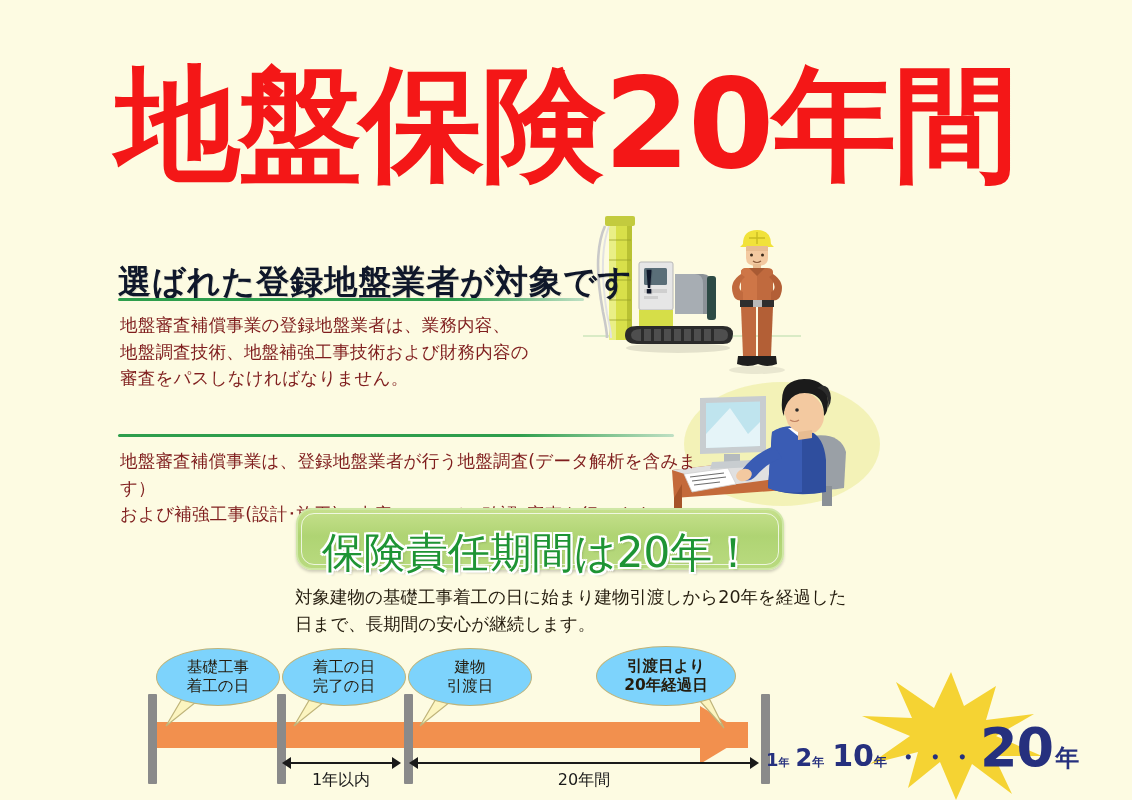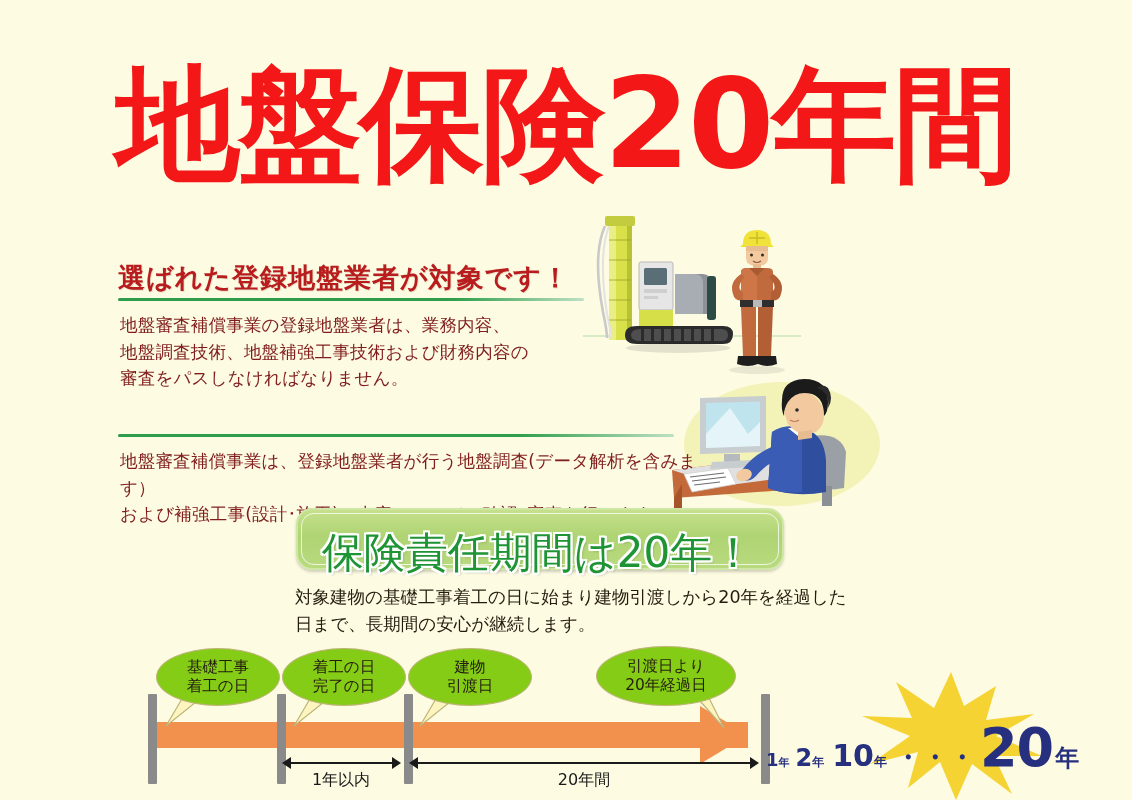--- a/index.html
+++ b/index.html
@@ -23,22 +23,22 @@
     color:#F41717;
     letter-spacing:-2px;
     white-space:nowrap;
   }
 
   
   .sec-head{
     position:absolute;
     font-family:"DejaVu Sans","Liberation Sans",sans-serif;
     font-weight:bold;
-    font-size:27px;
-    color:#b91c1c;
+    font-size:33px;
+    color:#0f172a;
     letter-spacing:1px;
     white-space:nowrap;
     text-shadow:1px 1px 0 rgba(0,0,0,0.10);
   }
   .sec-rule{
     position:absolute;
     height:3px;
     background:linear-gradient(to right,#2E9E4C 0%,#2E9E4C 72%,#BFE0C4 100%);
     border-radius:2px;
   }
@@ -106,21 +106,21 @@
   .tl-ah.r{border-left:9px solid #1A1A1A;}
   .tl-label{
     position:absolute;
     font-family:"DejaVu Sans","Liberation Sans",sans-serif;
     font-size:16px;color:#1A1A1A;text-align:center;white-space:nowrap;
   }
 
   
   .bubble{
     position:absolute;
-    background:#84cc16;
+    background:#7dd3fc;
     border:1.4px solid #BFB47A;
     border-radius:50%;
     display:flex;align-items:center;justify-content:center;
     text-align:center;
     font-family:"DejaVu Sans","Liberation Sans",sans-serif;
     font-size:15.5px;line-height:1.25;color:#241C0E;
     white-space:pre-line;
   }
   .tail{position:absolute;}
 
@@ -326,21 +326,21 @@
 
   <svg class="tail" style="left:414px;top:690px;width:40px;height:38px;">
     <polygon points="26,2 36,12 6,36" fill="#FCF5C0" stroke="#BFB47A" stroke-width="1.2"></polygon>
   </svg>
   <div class="bubble" style="left:408px;top:648px;width:122px;height:56px;">建物
 引渡日</div>
 
   <svg class="tail" style="left:686px;top:690px;width:44px;height:40px;">
     <polygon points="6,2 22,6 38,38" fill="#FCF5C0" stroke="#BFB47A" stroke-width="1.2"></polygon>
   </svg>
-  <div class="bubble" style="left:596px;top:646px;width:138px;height:58px;">引渡日より
+  <div class="bubble" style="left:596px;top:646px;width:138px;height:58px;font-weight:bold;">引渡日より
 20年経過日</div>
 
   <div class="star-wrap">
     <svg width="190" height="128" viewBox="0 0 190 128" xmlns="http://www.w3.org/2000/svg">
       <polygon fill="#F5D333" points="
         95,0 108,34 140,14 130,48 178,42 140,64 186,84 138,84 156,122
         116,92 100,128 84,90 52,116 62,80 14,92 54,64 6,44 56,46 40,10 78,36"></polygon>
     </svg>
   </div>
 

